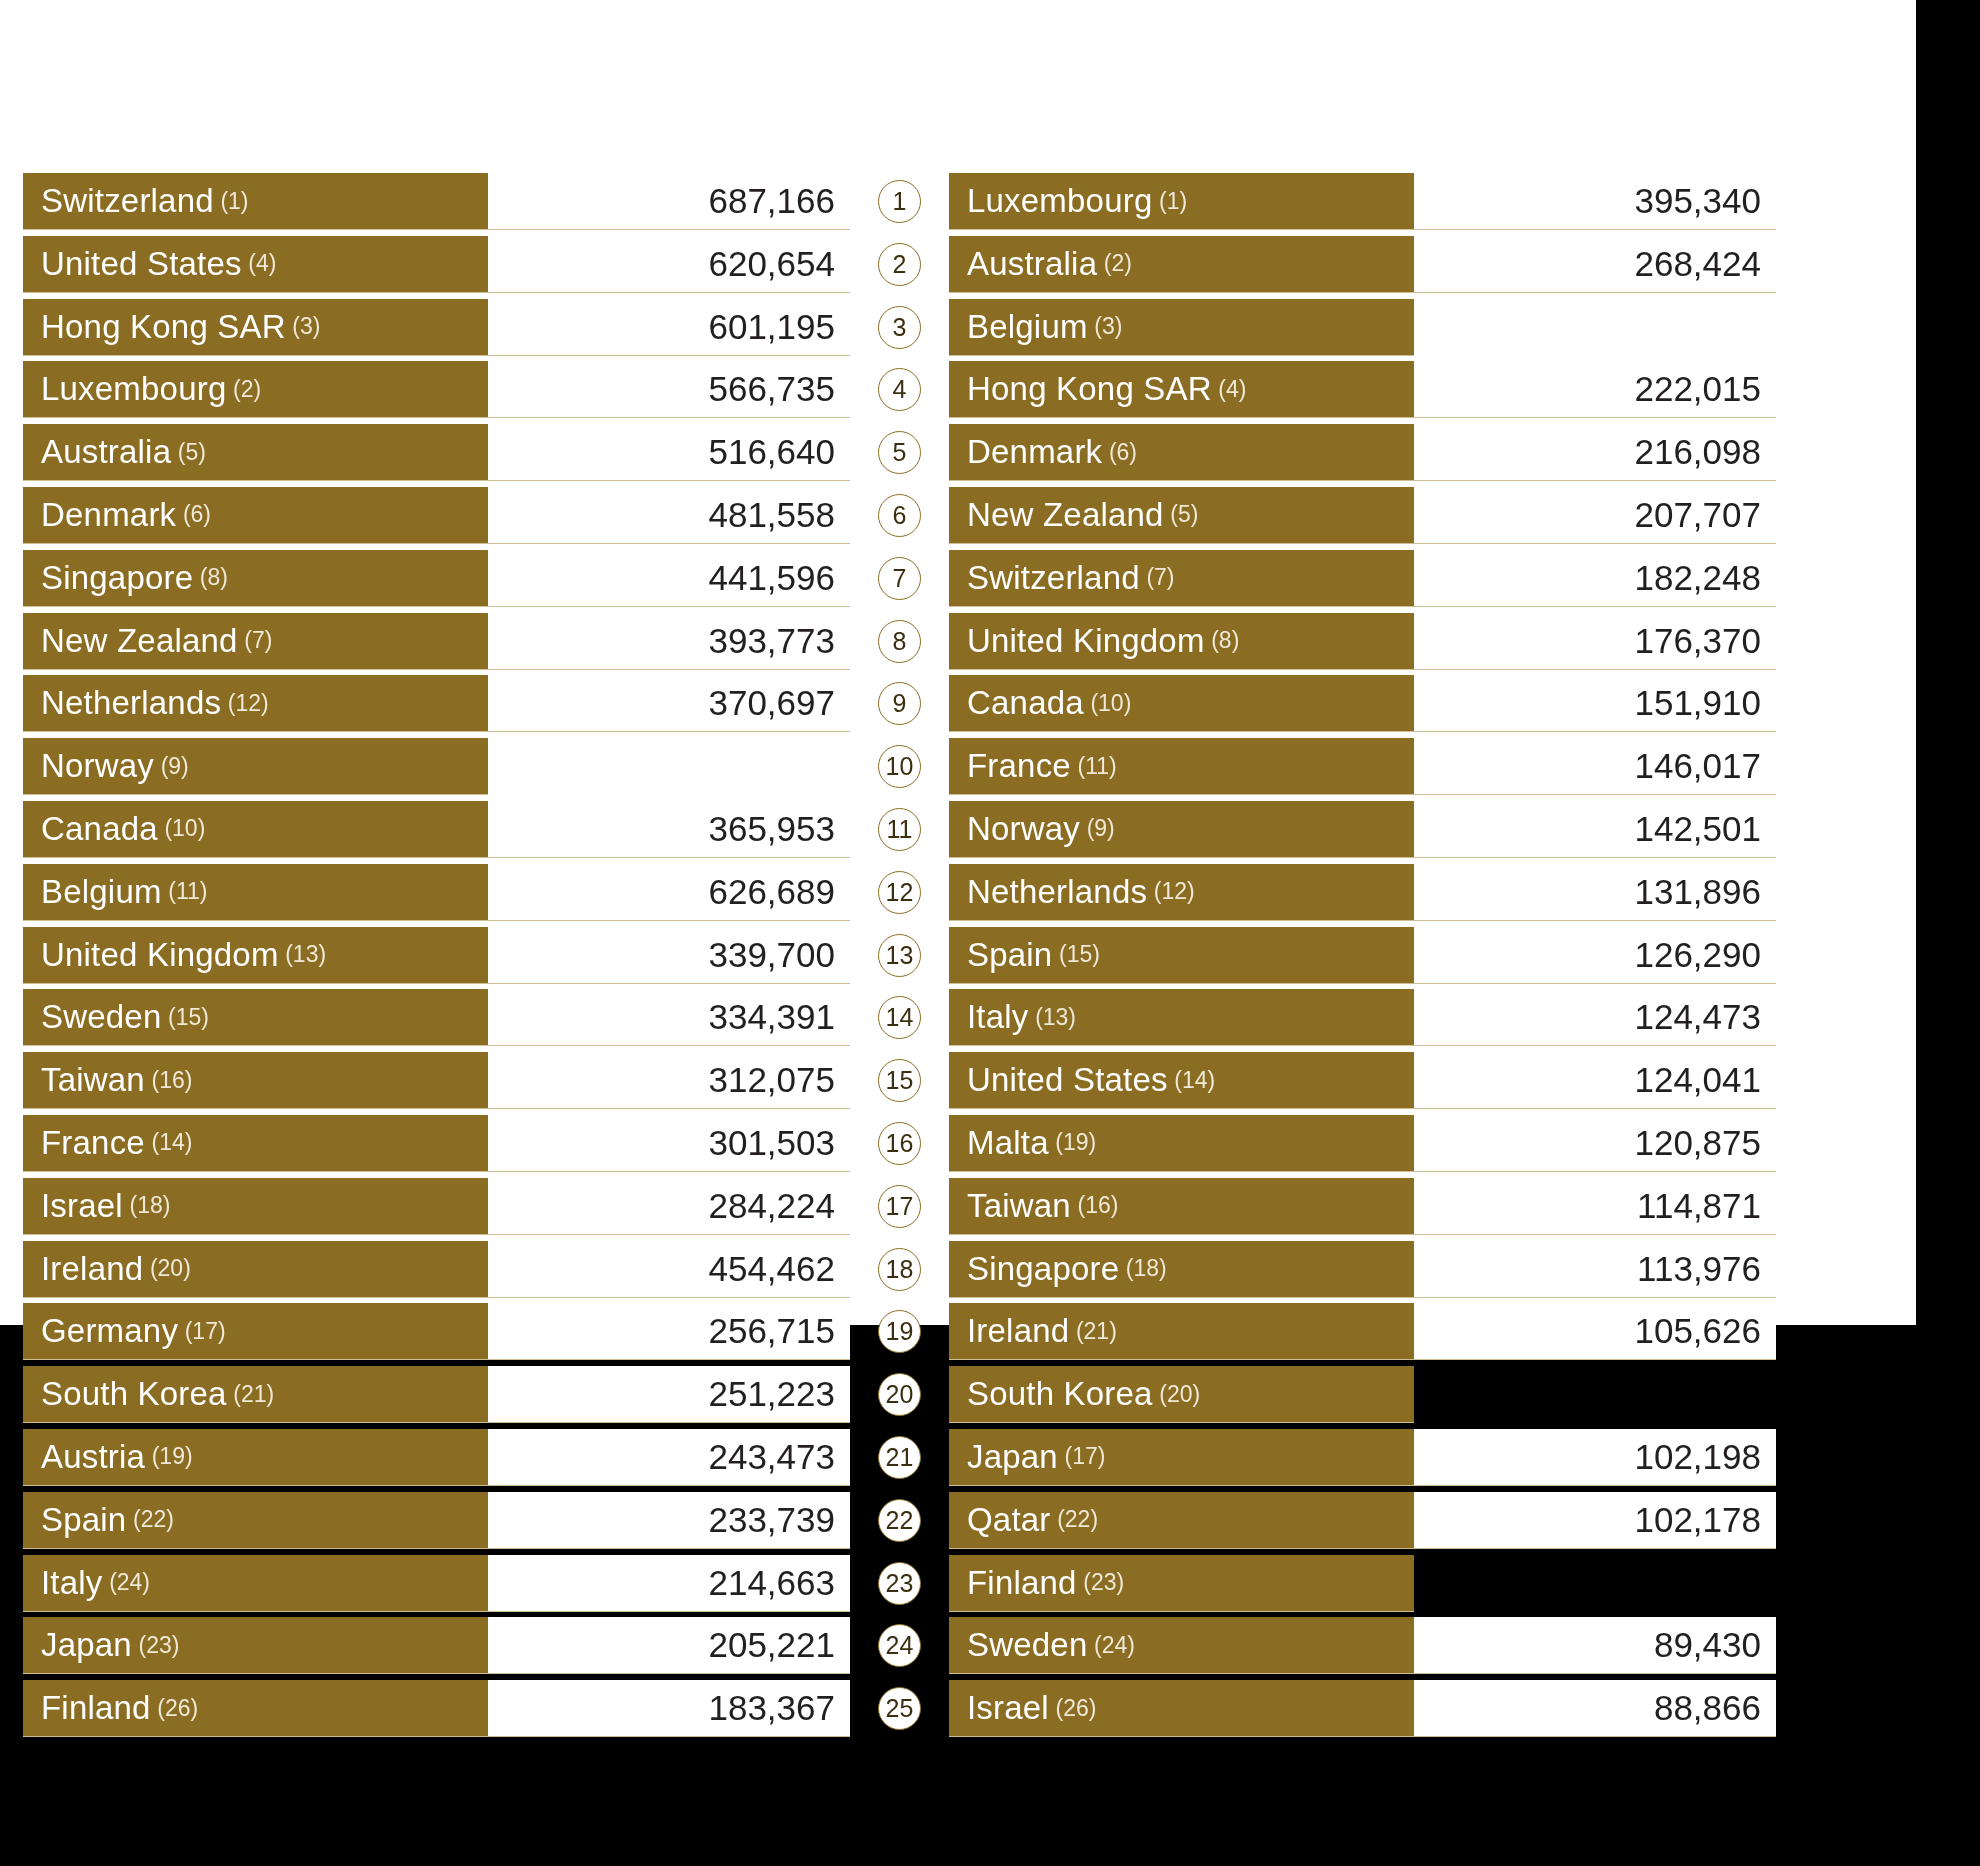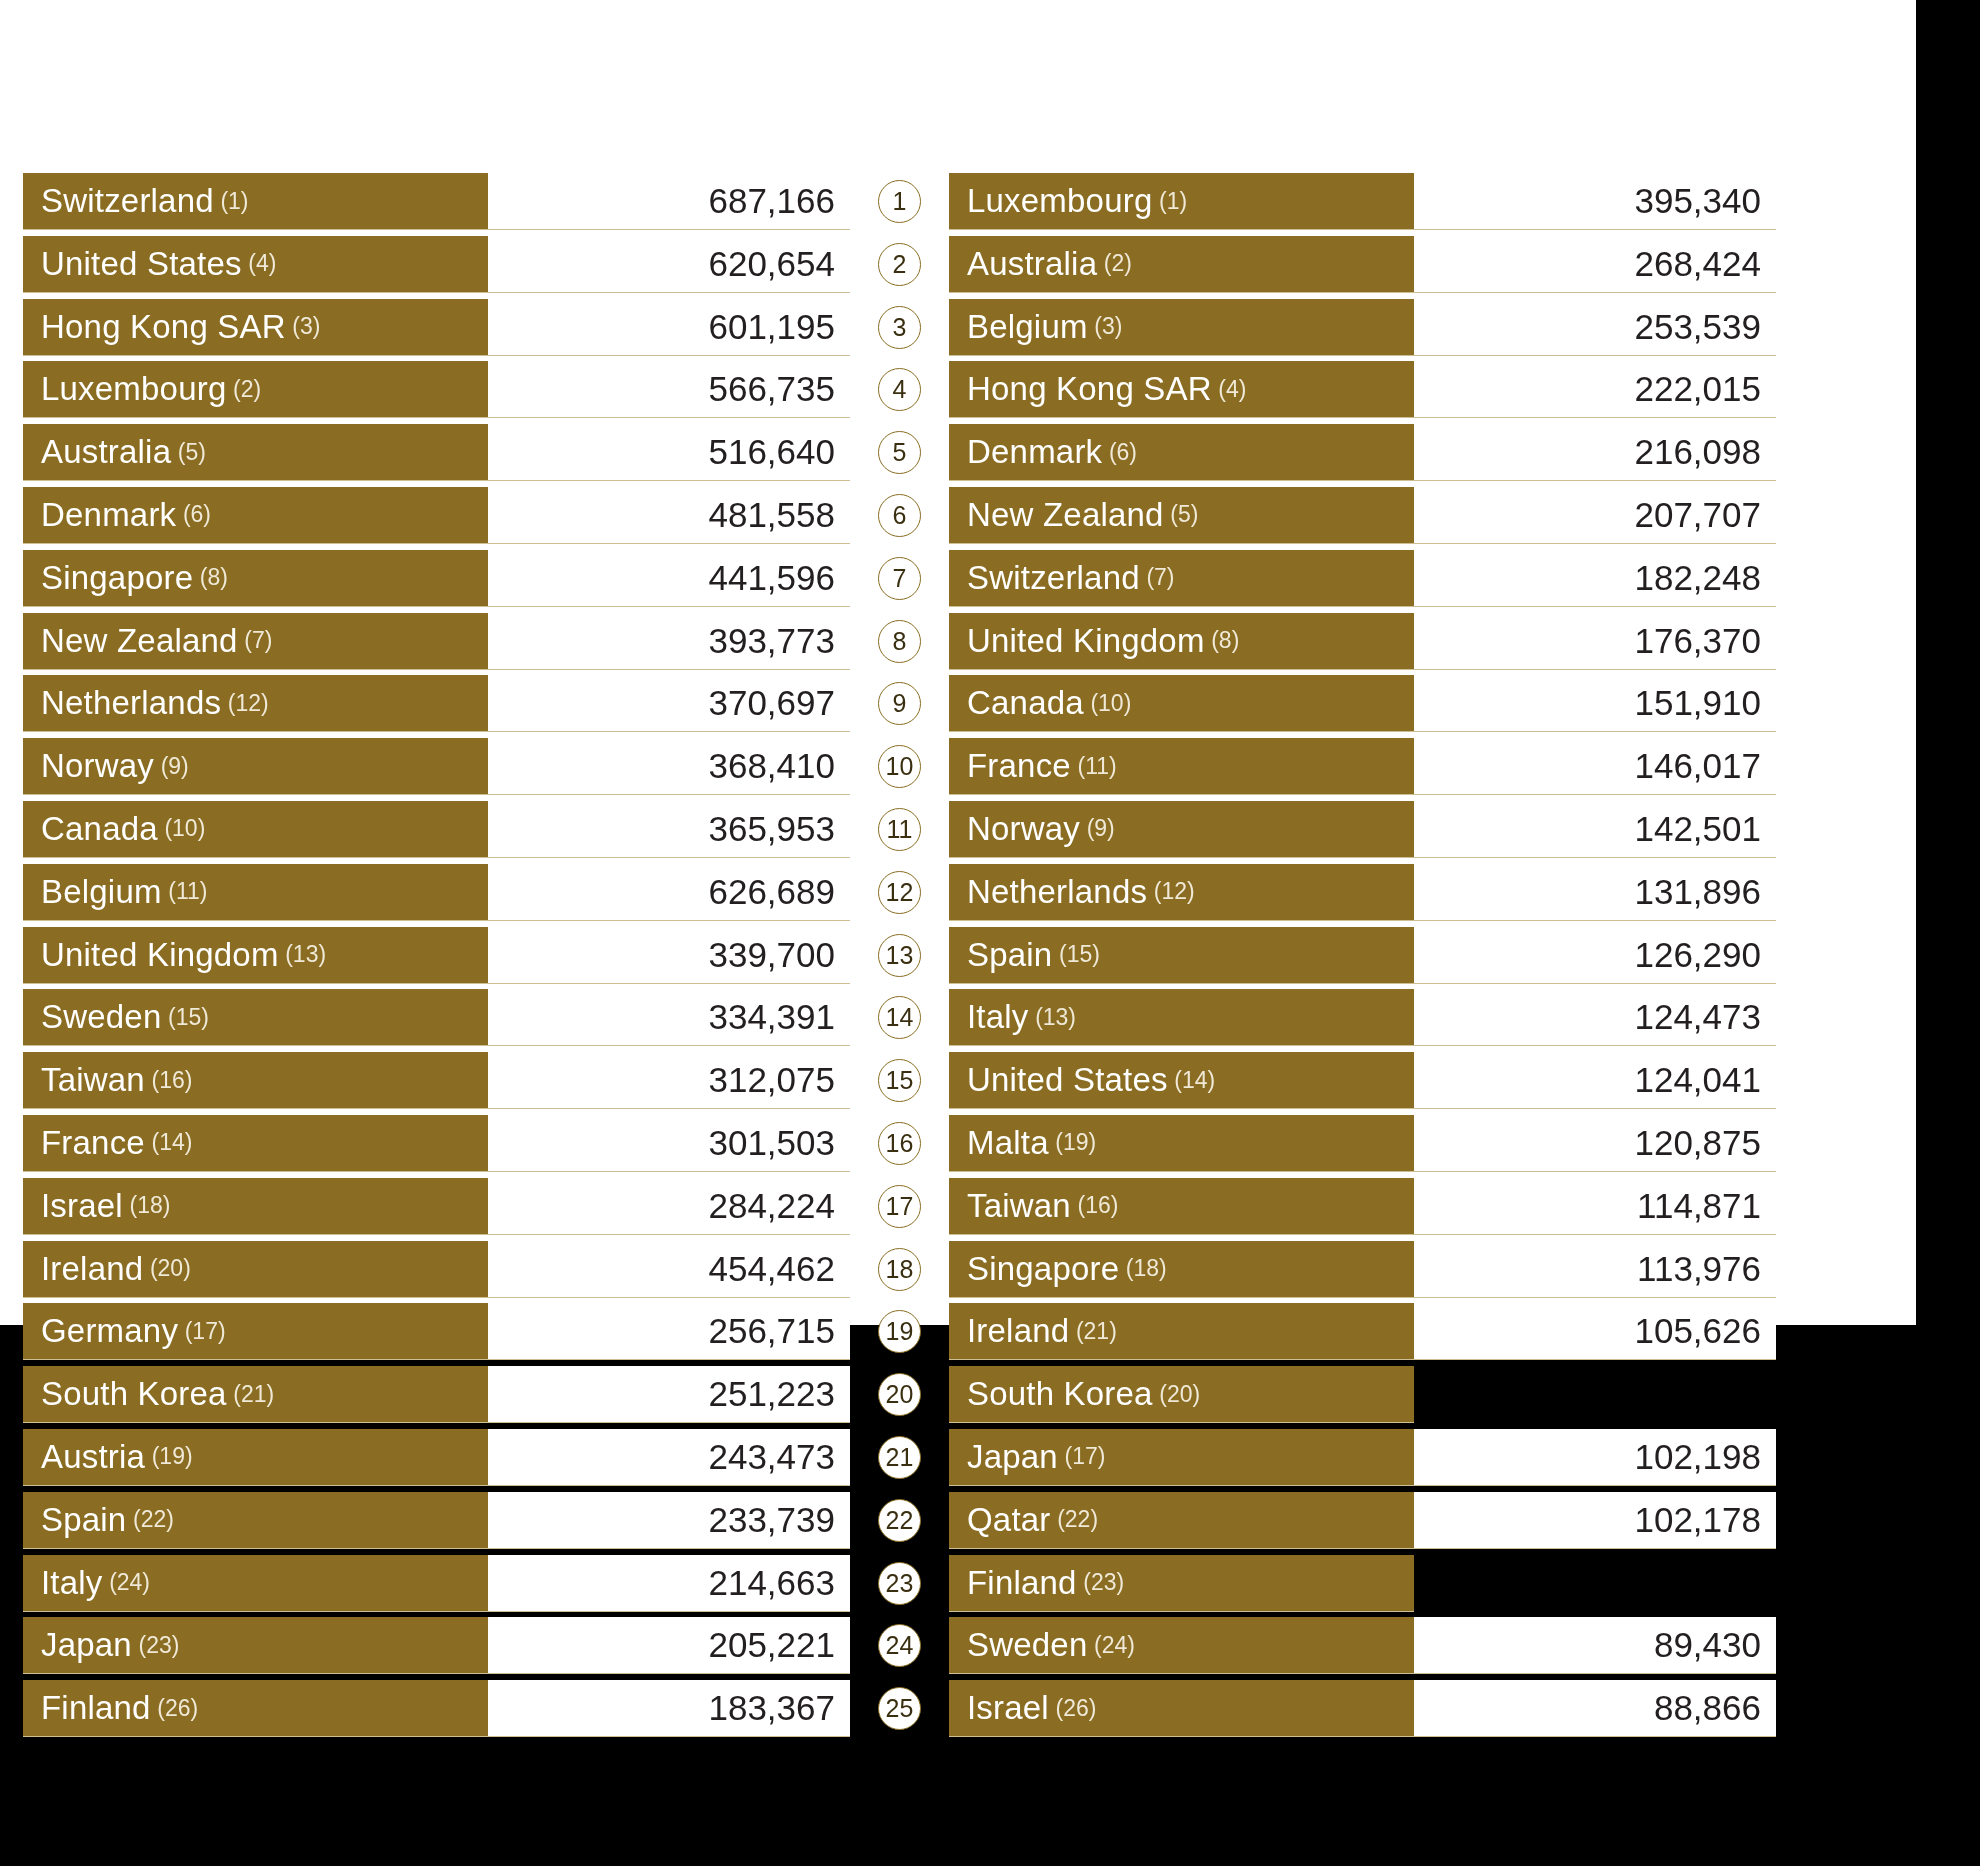--- a/index.html
+++ b/index.html
@@ -197,23 +197,20 @@
             </div>
             <div class="cell-value">
               <span class="value-text">370,697</span>
             </div>
           </div>
           <div class="row">
             <div class="cell-name">
               <span class="name-text">Norway</span>
               <span class="name-rank">(9)</span>
             </div>
-            <div class="cell-value">
-              <span class="value-text">368,410</span>
-            </div>
           </div>
           <div class="row">
             <div class="cell-name">
               <span class="name-text">Canada</span>
               <span class="name-rank">(10)</span>
             </div>
             <div class="cell-value">
               <span class="value-text">365,953</span>
             </div>
           </div>
@@ -439,23 +436,20 @@
               <span class="name-rank">(2)</span>
             </div>
             <div class="cell-value">
               <span class="value-text">268,424</span>
             </div>
           </div>
           <div class="row">
             <div class="cell-name">
               <span class="name-text">Belgium</span>
               <span class="name-rank">(3)</span>
-            </div>
-            <div class="cell-value">
-              <span class="value-text">253,539</span>
             </div>
           </div>
           <div class="row">
             <div class="cell-name">
               <span class="name-text">Hong Kong SAR</span>
               <span class="name-rank">(4)</span>
             </div>
             <div class="cell-value">
               <span class="value-text">222,015</span>
             </div>

